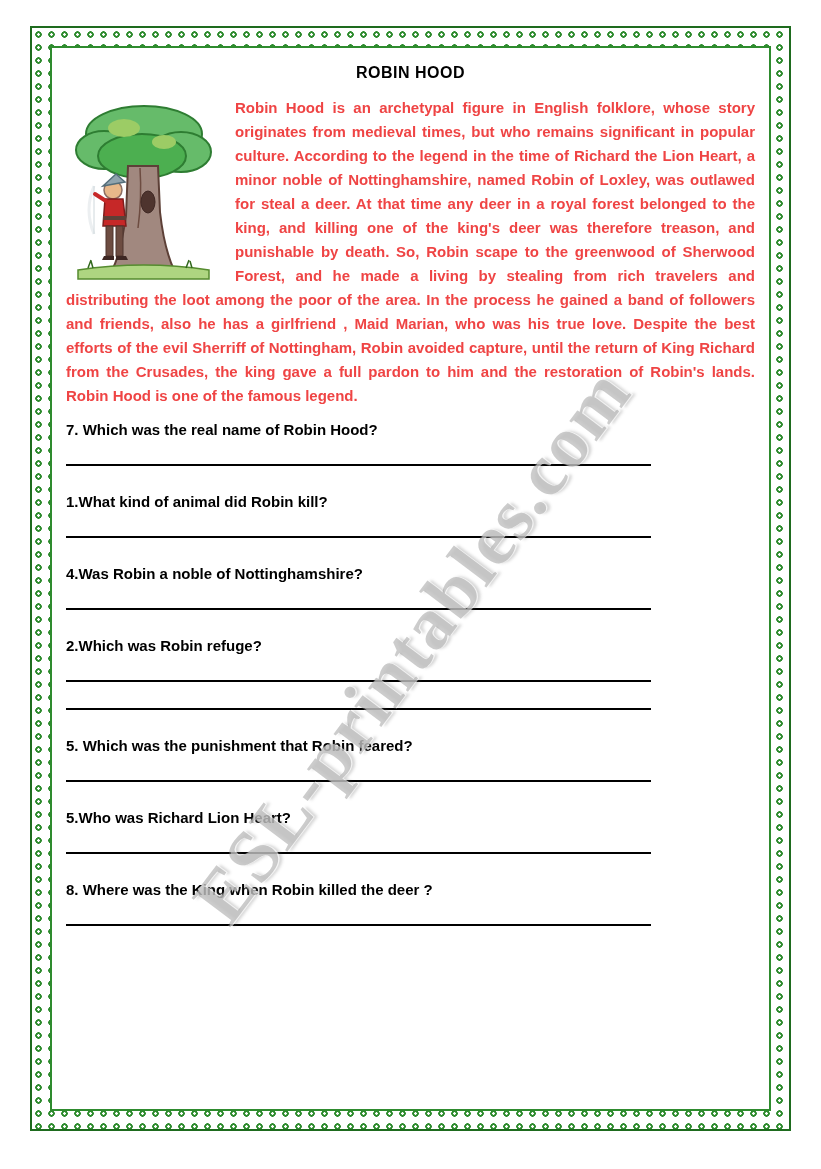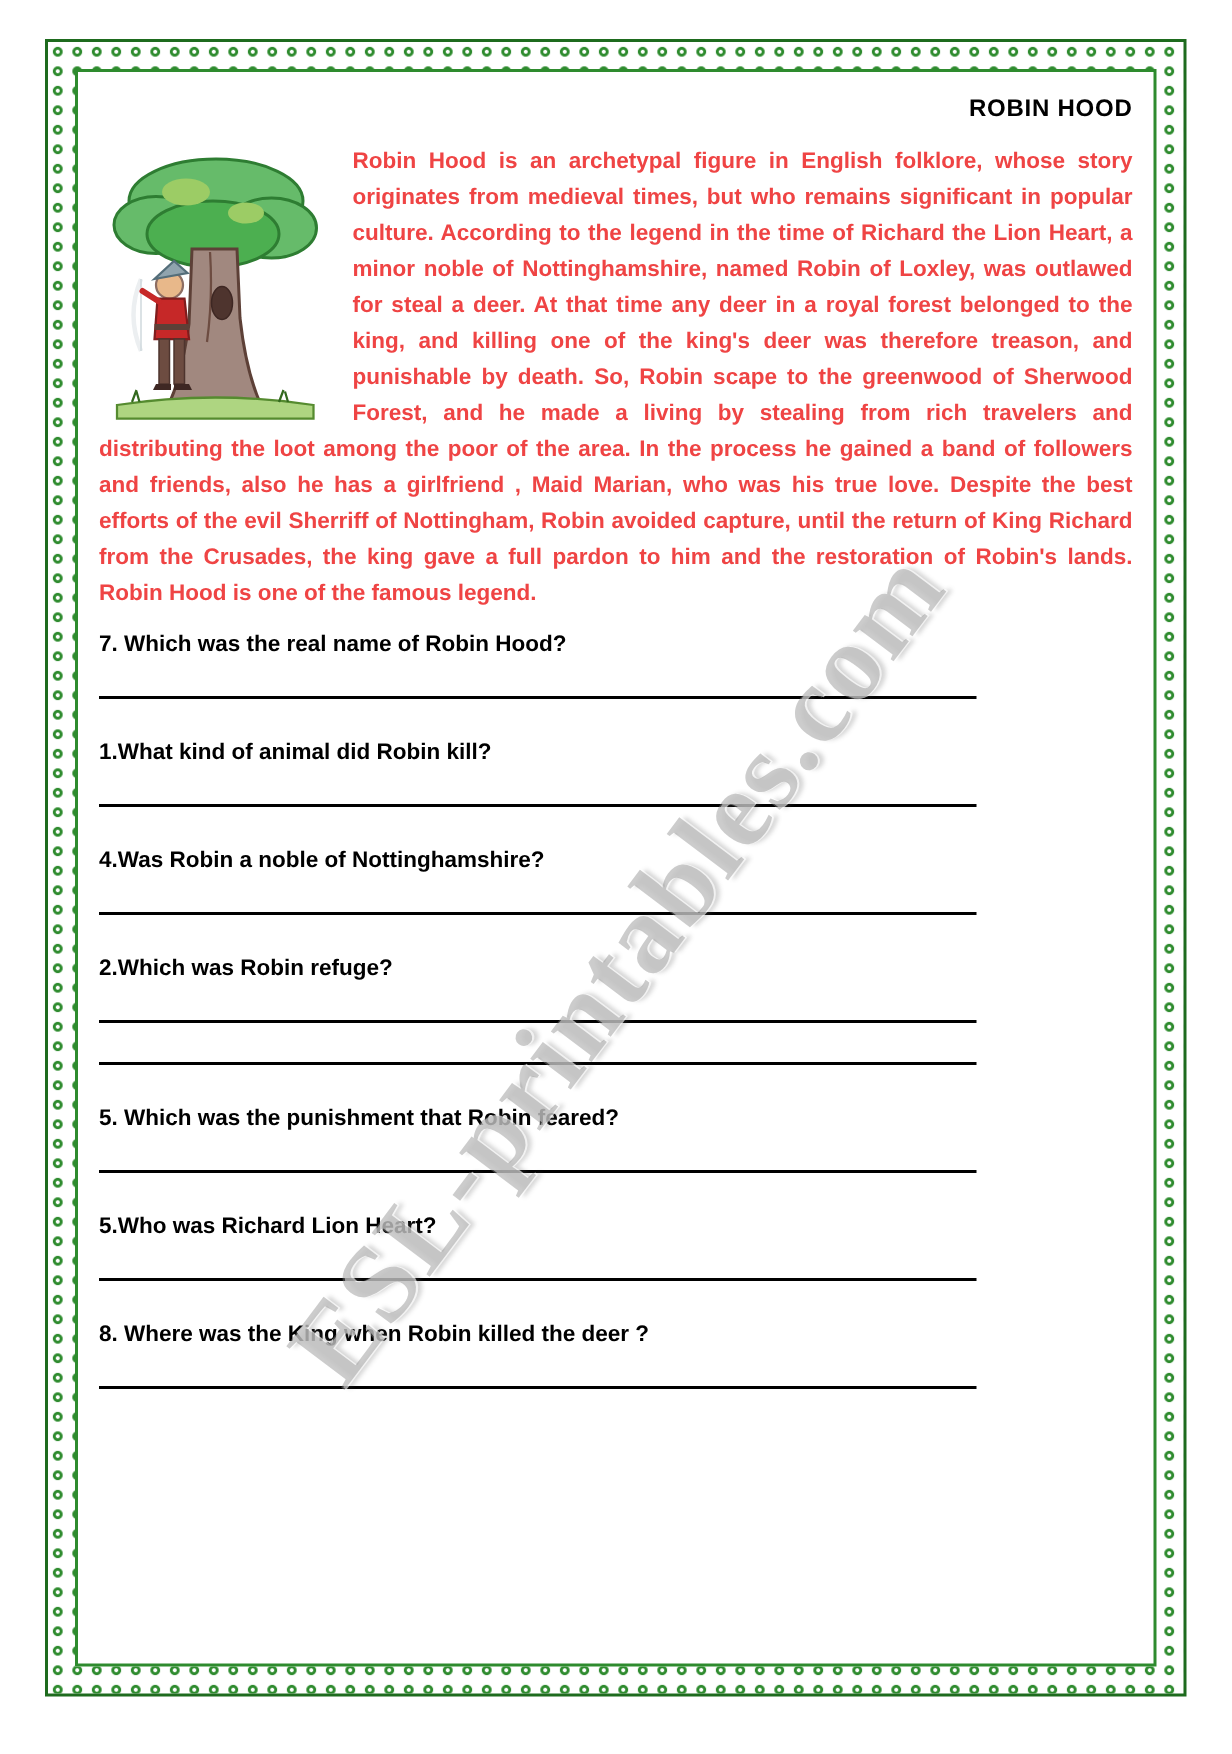--- a/index.html
+++ b/index.html
@@ -50,21 +50,21 @@
     color: rgba(135, 135, 135, 0.42);
     text-shadow: 1px 1px 0 rgba(255,255,255,0.65), 3px 3px 3px rgba(90,90,90,0.25);
     white-space: nowrap;
     z-index: 5;
     pointer-events: none;
   }
 
   .content { position: relative; z-index: 1; }
 
   .title {
-    text-align: right;
+    text-align: center;
     font-size: 16px;
     font-weight: bold;
     letter-spacing: 0.5px;
     color: #000;
     margin-top: 4px;
     margin-bottom: 14px;
   }
 
   .passage { overflow: visible; }
 

